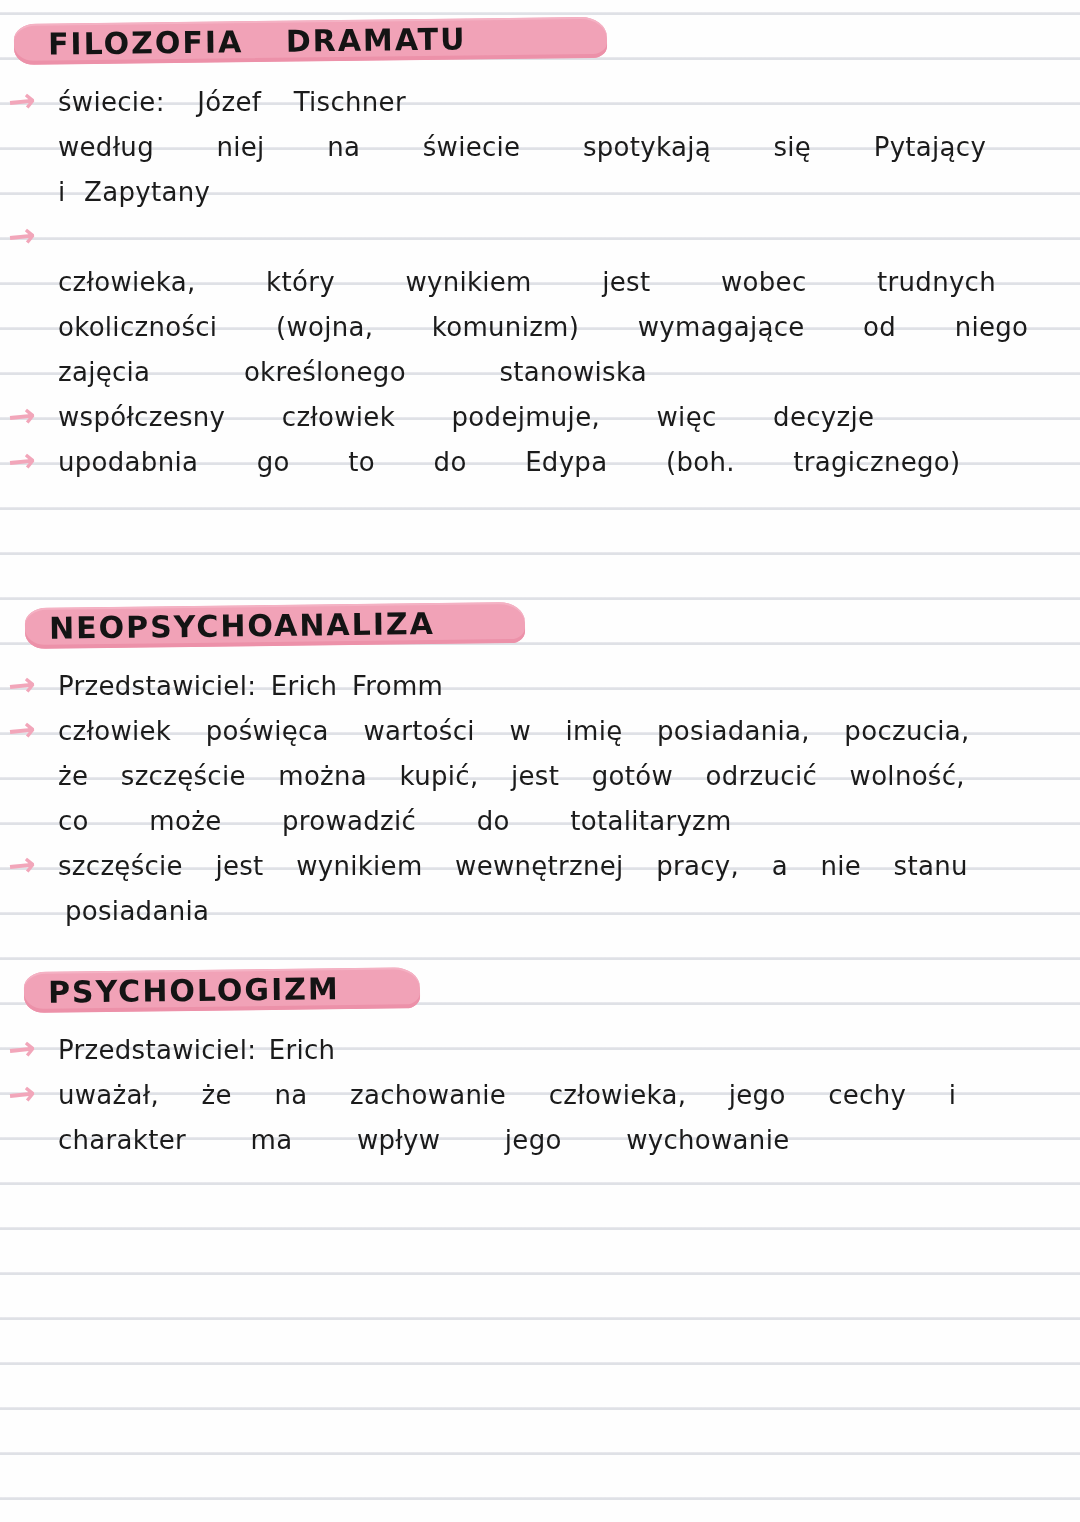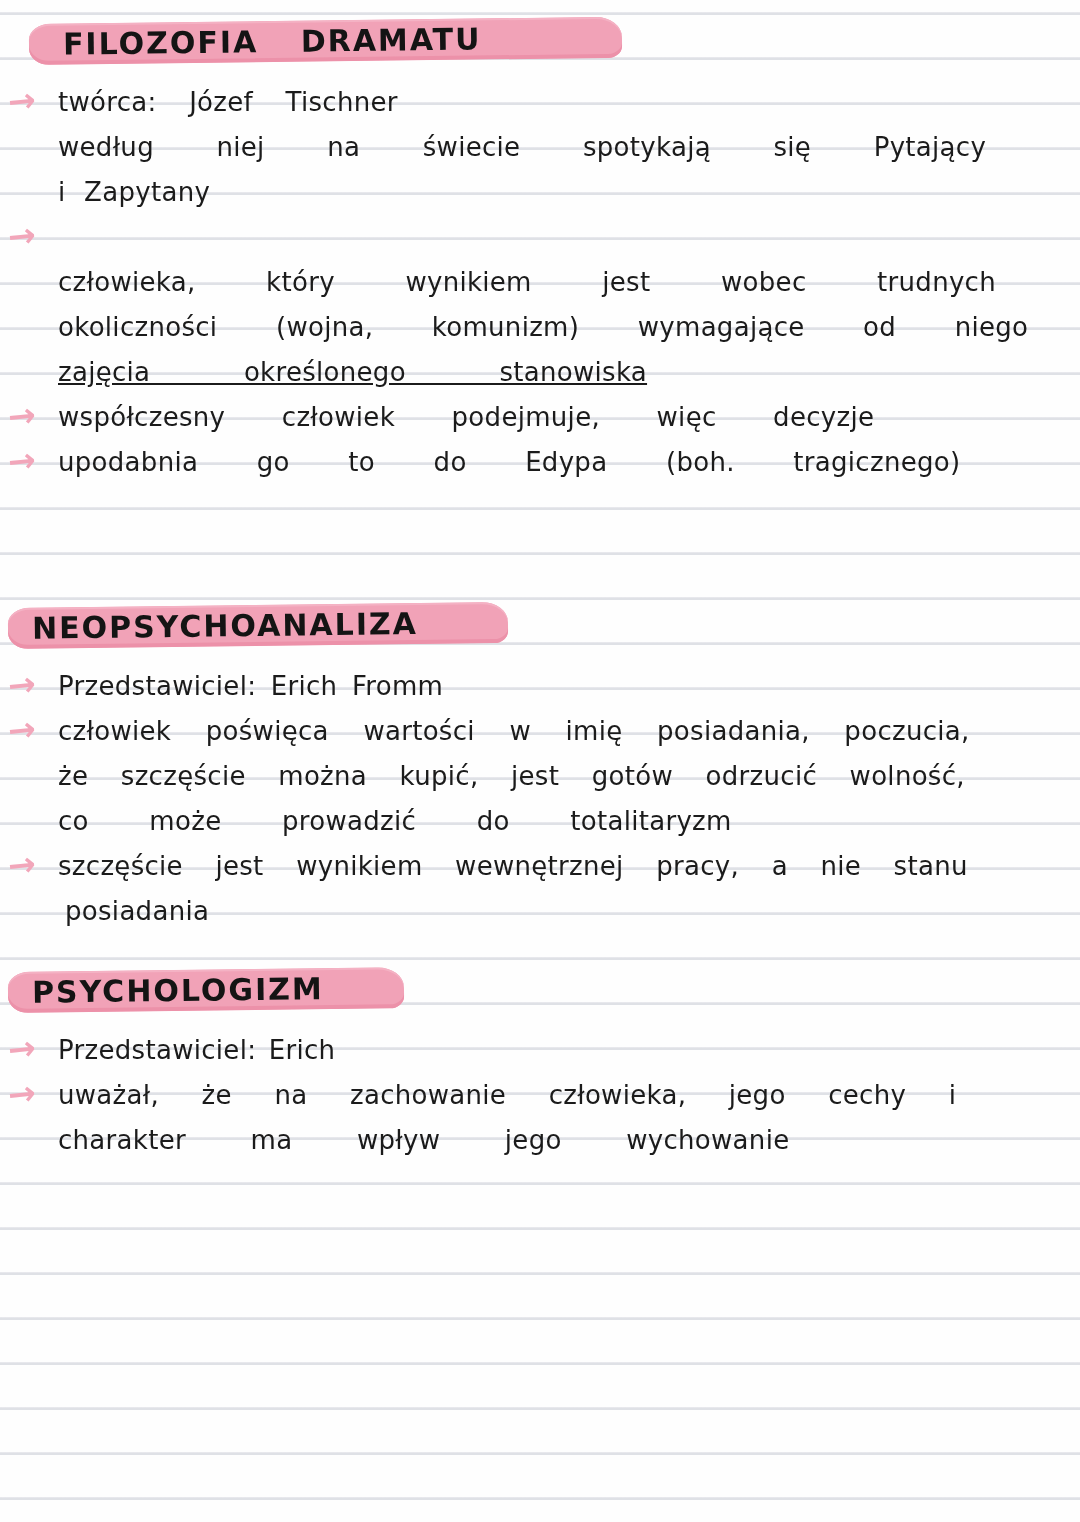--- a/index.html
+++ b/index.html
@@ -57,46 +57,46 @@
     transform:rotate(-6deg);
   }
   .ltext{color:#1b1b1b;}
 </style>
 </head>
 <body>
 
 <div class="page">
   <div id="sections-root">
       <section class="sec" style="top: 22px;">
-        <div class="hgroup" style="padding-left: 1px; margin-left: 28px;"><span class="hl" style="padding-left: 34px; padding-right: 140px;"><span class="htitle" style="word-spacing: 30px;">FILOZOFIA DRAMATU</span></span></div>
+        <div class="hgroup" style="padding-left: 14px;"><span class="hl" style="padding-left: 34px; padding-right: 140px;"><span class="htitle" style="word-spacing: 30px;">FILOZOFIA DRAMATU</span></span></div>
         <div class="rows">
-          <div class="row"><span class="arrow">→</span><span class="ltext" style="word-spacing: 24px;">twórca: Józef Tischner</span></div>
+          <div class="row"><span class="arrow">→</span><span class="ltext" style="word-spacing: 24px;">świecie: Józef Tischner</span></div>
           <div class="row"><span class="ltext" style="word-spacing: 54px;">według niej na świecie spotykają się Pytający</span></div>
           <div class="row"><span class="ltext" style="word-spacing: 10px;">i Zapytany</span></div>
           <div class="row"><span class="arrow">→</span></div>
           <div class="row"><span class="ltext" style="word-spacing: 62px;">człowieka, który wynikiem jest wobec trudnych</span></div>
           <div class="row"><span class="ltext" style="word-spacing: 50px;">okoliczności (wojna, komunizm) wymagające od niego</span></div>
-          <div class="row"><span class="ltext" style="word-spacing: 85px; text-decoration: underline;">zajęcia określonego stanowiska</span></div>
+          <div class="row"><span class="ltext" style="word-spacing: 85px;">zajęcia określonego stanowiska</span></div>
           <div class="row"><span class="arrow">→</span><span class="ltext" style="word-spacing: 48px;">współczesny człowiek podejmuje, więc decyzje</span></div>
           <div class="row"><span class="arrow">→</span><span class="ltext" style="word-spacing: 50px;">upodabnia go to do Edypa (boh. tragicznego)</span></div>
         </div>
       </section>
       <section class="sec" style="top: 606px;">
-        <div class="hgroup" style="padding-left: 8px;"><span class="hl" style="padding-left: 24px; padding-right: 90px;"><span class="htitle" style="word-spacing: 2px;">NEOPSYCHOANALIZA</span></span></div>
+        <div class="hgroup" style="padding-left: 25px;"><span class="hl" style="padding-left: 24px; padding-right: 90px;"><span class="htitle" style="word-spacing: 2px;">NEOPSYCHOANALIZA</span></span></div>
         <div class="rows">
           <div class="row"><span class="arrow">→</span><span class="ltext" style="word-spacing: 6px;">Przedstawiciel: Erich Fromm</span></div>
           <div class="row"><span class="arrow">→</span><span class="ltext" style="word-spacing: 26px;">człowiek poświęca wartości w imię posiadania, poczucia,</span></div>
           <div class="row"><span class="ltext" style="word-spacing: 24px;">że szczęście można kupić, jest gotów odrzucić wolność,</span></div>
           <div class="row"><span class="ltext" style="word-spacing: 52px;">co może prowadzić do totalitaryzm</span></div>
           <div class="row"><span class="arrow">→</span><span class="ltext" style="word-spacing: 24px;">szczęście jest wynikiem wewnętrznej pracy, a nie stanu</span></div>
           <div class="row"><span class="ltext" style="word-spacing: 2px; margin-left: 7px;">posiadania</span></div>
         </div>
       </section>
       <section class="sec" style="top: 970px;">
-        <div class="hgroup" style="padding-left: 8px;"><span class="hl" style="padding-left: 24px; padding-right: 80px;"><span class="htitle" style="word-spacing: 2px;">PSYCHOLOGIZM</span></span></div>
+        <div class="hgroup" style="padding-left: 8px; margin-left: 16px;"><span class="hl" style="padding-left: 24px; padding-right: 80px;"><span class="htitle" style="word-spacing: 2px;">PSYCHOLOGIZM</span></span></div>
         <div class="rows">
           <div class="row"><span class="arrow">→</span><span class="ltext" style="word-spacing: 4px;">Przedstawiciel: Erich</span></div>
           <div class="row"><span class="arrow">→</span><span class="ltext" style="word-spacing: 34px;">uważał, że na zachowanie człowieka, jego cechy i</span></div>
           <div class="row"><span class="ltext" style="word-spacing: 56px;">charakter ma wpływ jego wychowanie</span></div>
         </div>
       </section>
     </div>
 </div>
 
 </body></html>

